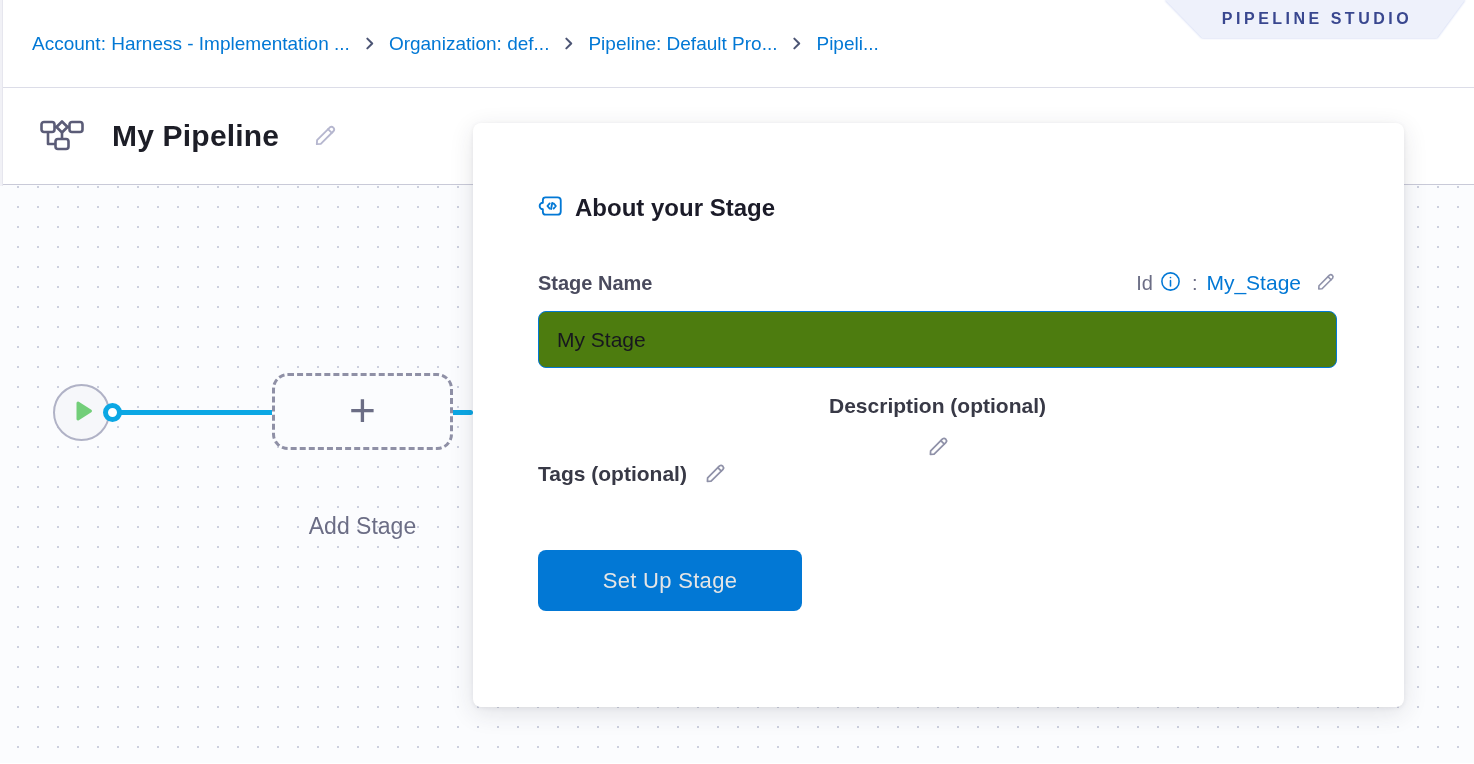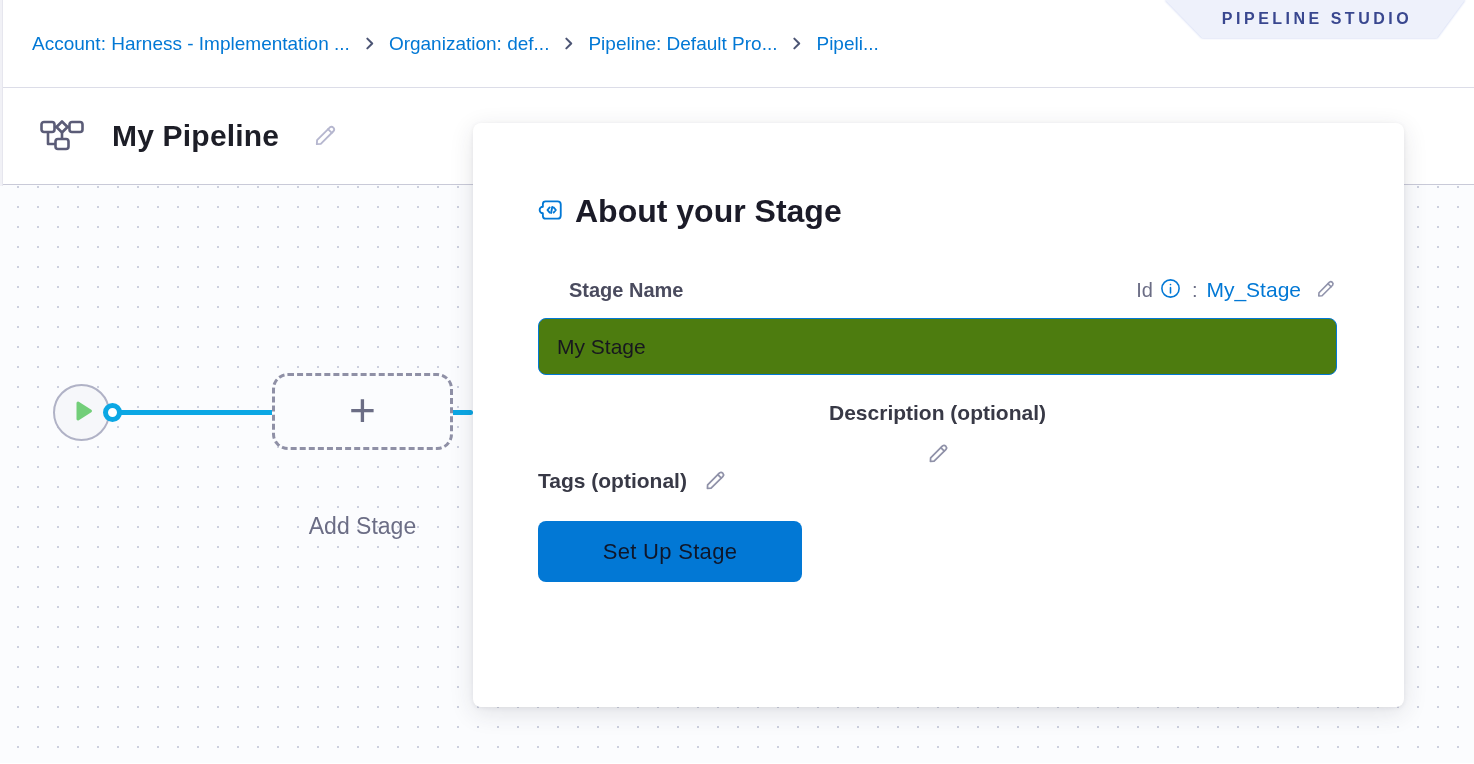--- a/index.html
+++ b/index.html
@@ -141,36 +141,35 @@
     left: 473px; top: 123px;
     width: 931px; height: 584px;
     background: #ffffff;
     border-radius: 8px;
     box-shadow: 0 6px 24px rgba(40,41,61,0.12), 0 1px 4px rgba(40,41,61,0.08);
     z-index: 5;
     padding: 70px 67px 0 65px;
   }
   .panel-title-row { display: flex; align-items: center; gap: 11px; }
   .panel-title {
-    font-size: 32px;
+    font-size: 24px;
     font-weight: 700;
     color: #1b1b28;
   }
   .name-id-row {
     margin-top: 46px;
     display: flex;
     align-items: center;
     justify-content: space-between;
     height: 28px;
   }
   .stage-name-label {
     font-size: 20px;
     font-weight: 600;
     color: #4a4b5e;
-    margin-left: 31px;
   }
   .id-group { display: flex; align-items: center; gap: 7px; }
   .id-label { font-size: 20px; color: #6b6d85; }
   .id-sep { font-size: 20px; color: #6b6d85; margin-left: 4px; }
   .id-value { font-size: 21px; color: var(--primary-blue, #0278d5); margin-left: 2px; }
   .id-pencil, .info-btn {
     background: none; border: none; padding: 0;
     display: flex; align-items: center; cursor: pointer;
   }
   .id-pencil { color: #9093ab; margin-left: 6px; }
@@ -193,26 +192,26 @@
     font-size: 21px;
     font-weight: 700;
     color: #383946;
   }
   .opt-pencil {
     background: none; border: none; padding: 0;
     color: #8f91a8; cursor: pointer;
     display: flex; align-items: center;
   }
   .setup-btn {
-    margin-top: 25px;
+    margin-top: 61px;
     width: 264px; height: 61px;
     background: var(--primary-blue, #0278d5);
     border: none;
     border-radius: 8px;
-    color: #0f172a;
+    color: #e5e5e5;
     font-family: "Liberation Sans", sans-serif;
     font-size: 22px;
     font-weight: 500;
     letter-spacing: 0.3px;
     cursor: pointer;
   }
 
   
   .left-strip {
     position: absolute;

